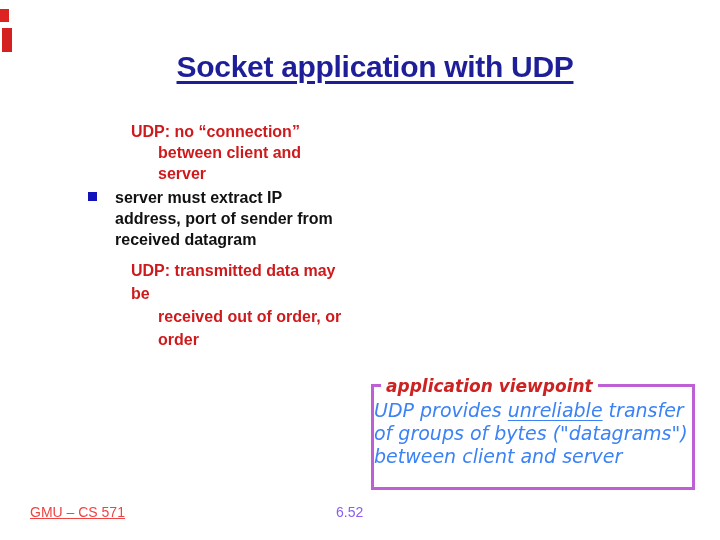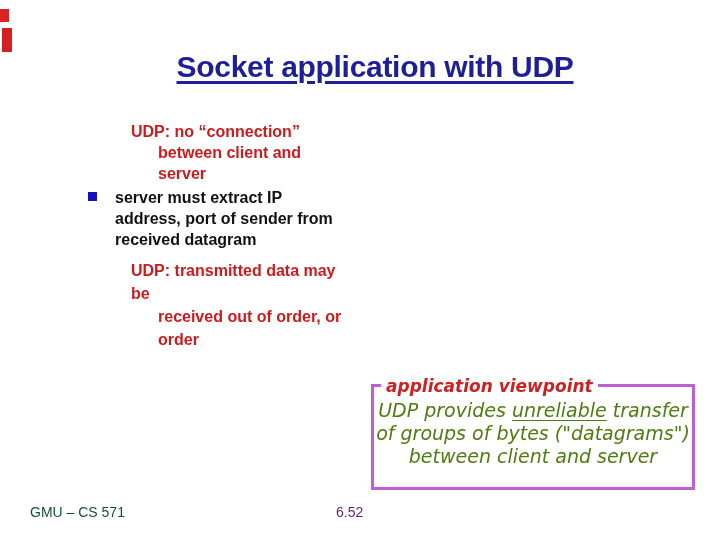--- a/index.html
+++ b/index.html
@@ -54,35 +54,35 @@
     border: 3px solid #be5fd6; box-sizing: border-box; background: #ffffff;
   }
   .callout-label {
     position: absolute; top: -13px; left: 7px;
     background: #ffffff; padding: 0 5px;
     font-size: 17px; font-weight: bold; font-style: italic; line-height: 24px;
     color: #cc2222; white-space: nowrap;
     font-family: "DejaVu Sans", sans-serif;
   }
   .callout-text {
-    padding-top: 12px; text-align: center;
+    padding-top: 12px; 
     font-size: 19px; font-style: italic; line-height: 23px;
-    color: #4d7c0f;
+    color: #3b82f6;
     font-family: "DejaVu Sans", sans-serif;
   }
   .callout-text .u-underline { text-decoration: underline; text-underline-offset: 3px; }
 
   
   .footer-course {
     position: absolute; left: 30px; top: 504px;
-    font-size: 14px; color: #14532d;
+    font-size: 14px; color: #ef4444; text-decoration: underline;
   }
   .footer-page {
     position: absolute; left: 336px; top: 504px;
-    font-size: 14px; color: #701a75;
+    font-size: 14px; color: #8b5cf6;
   }
 </style>
 </head>
 <body>
 
 <div class="slide">
 
   <div class="corner-decor">
     <div class="mark-a"></div>
     <div class="mark-b"></div>

